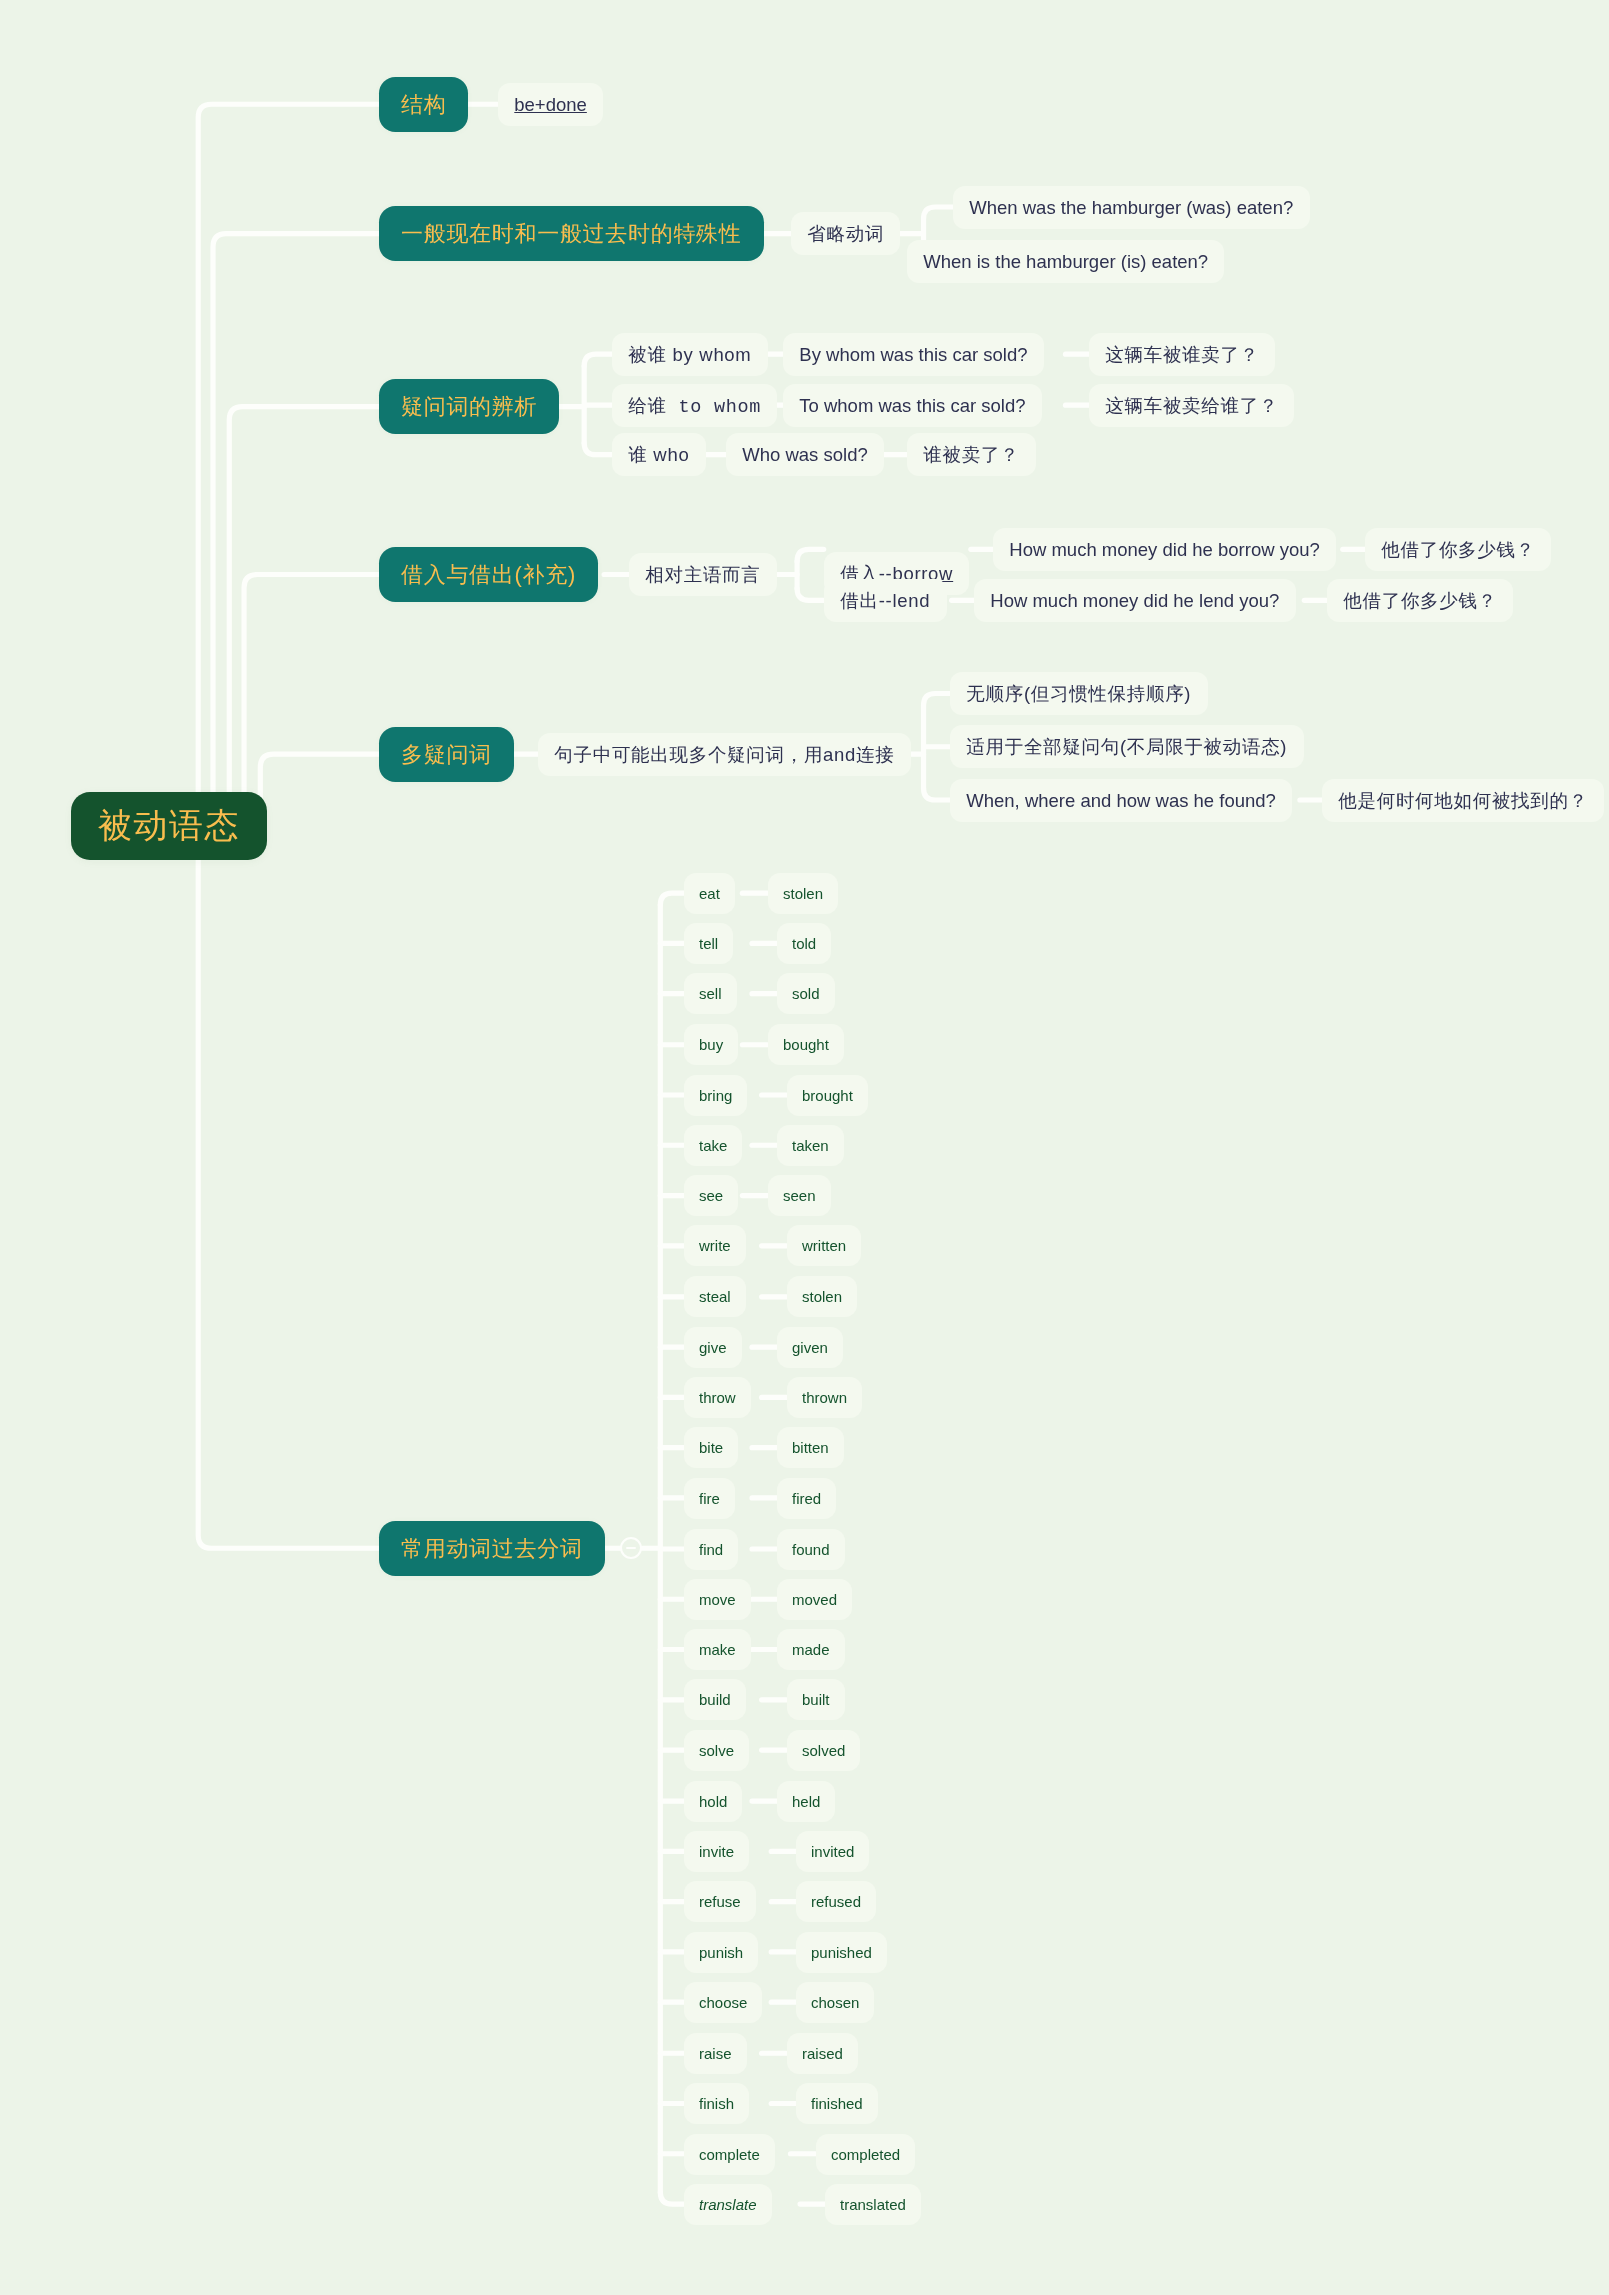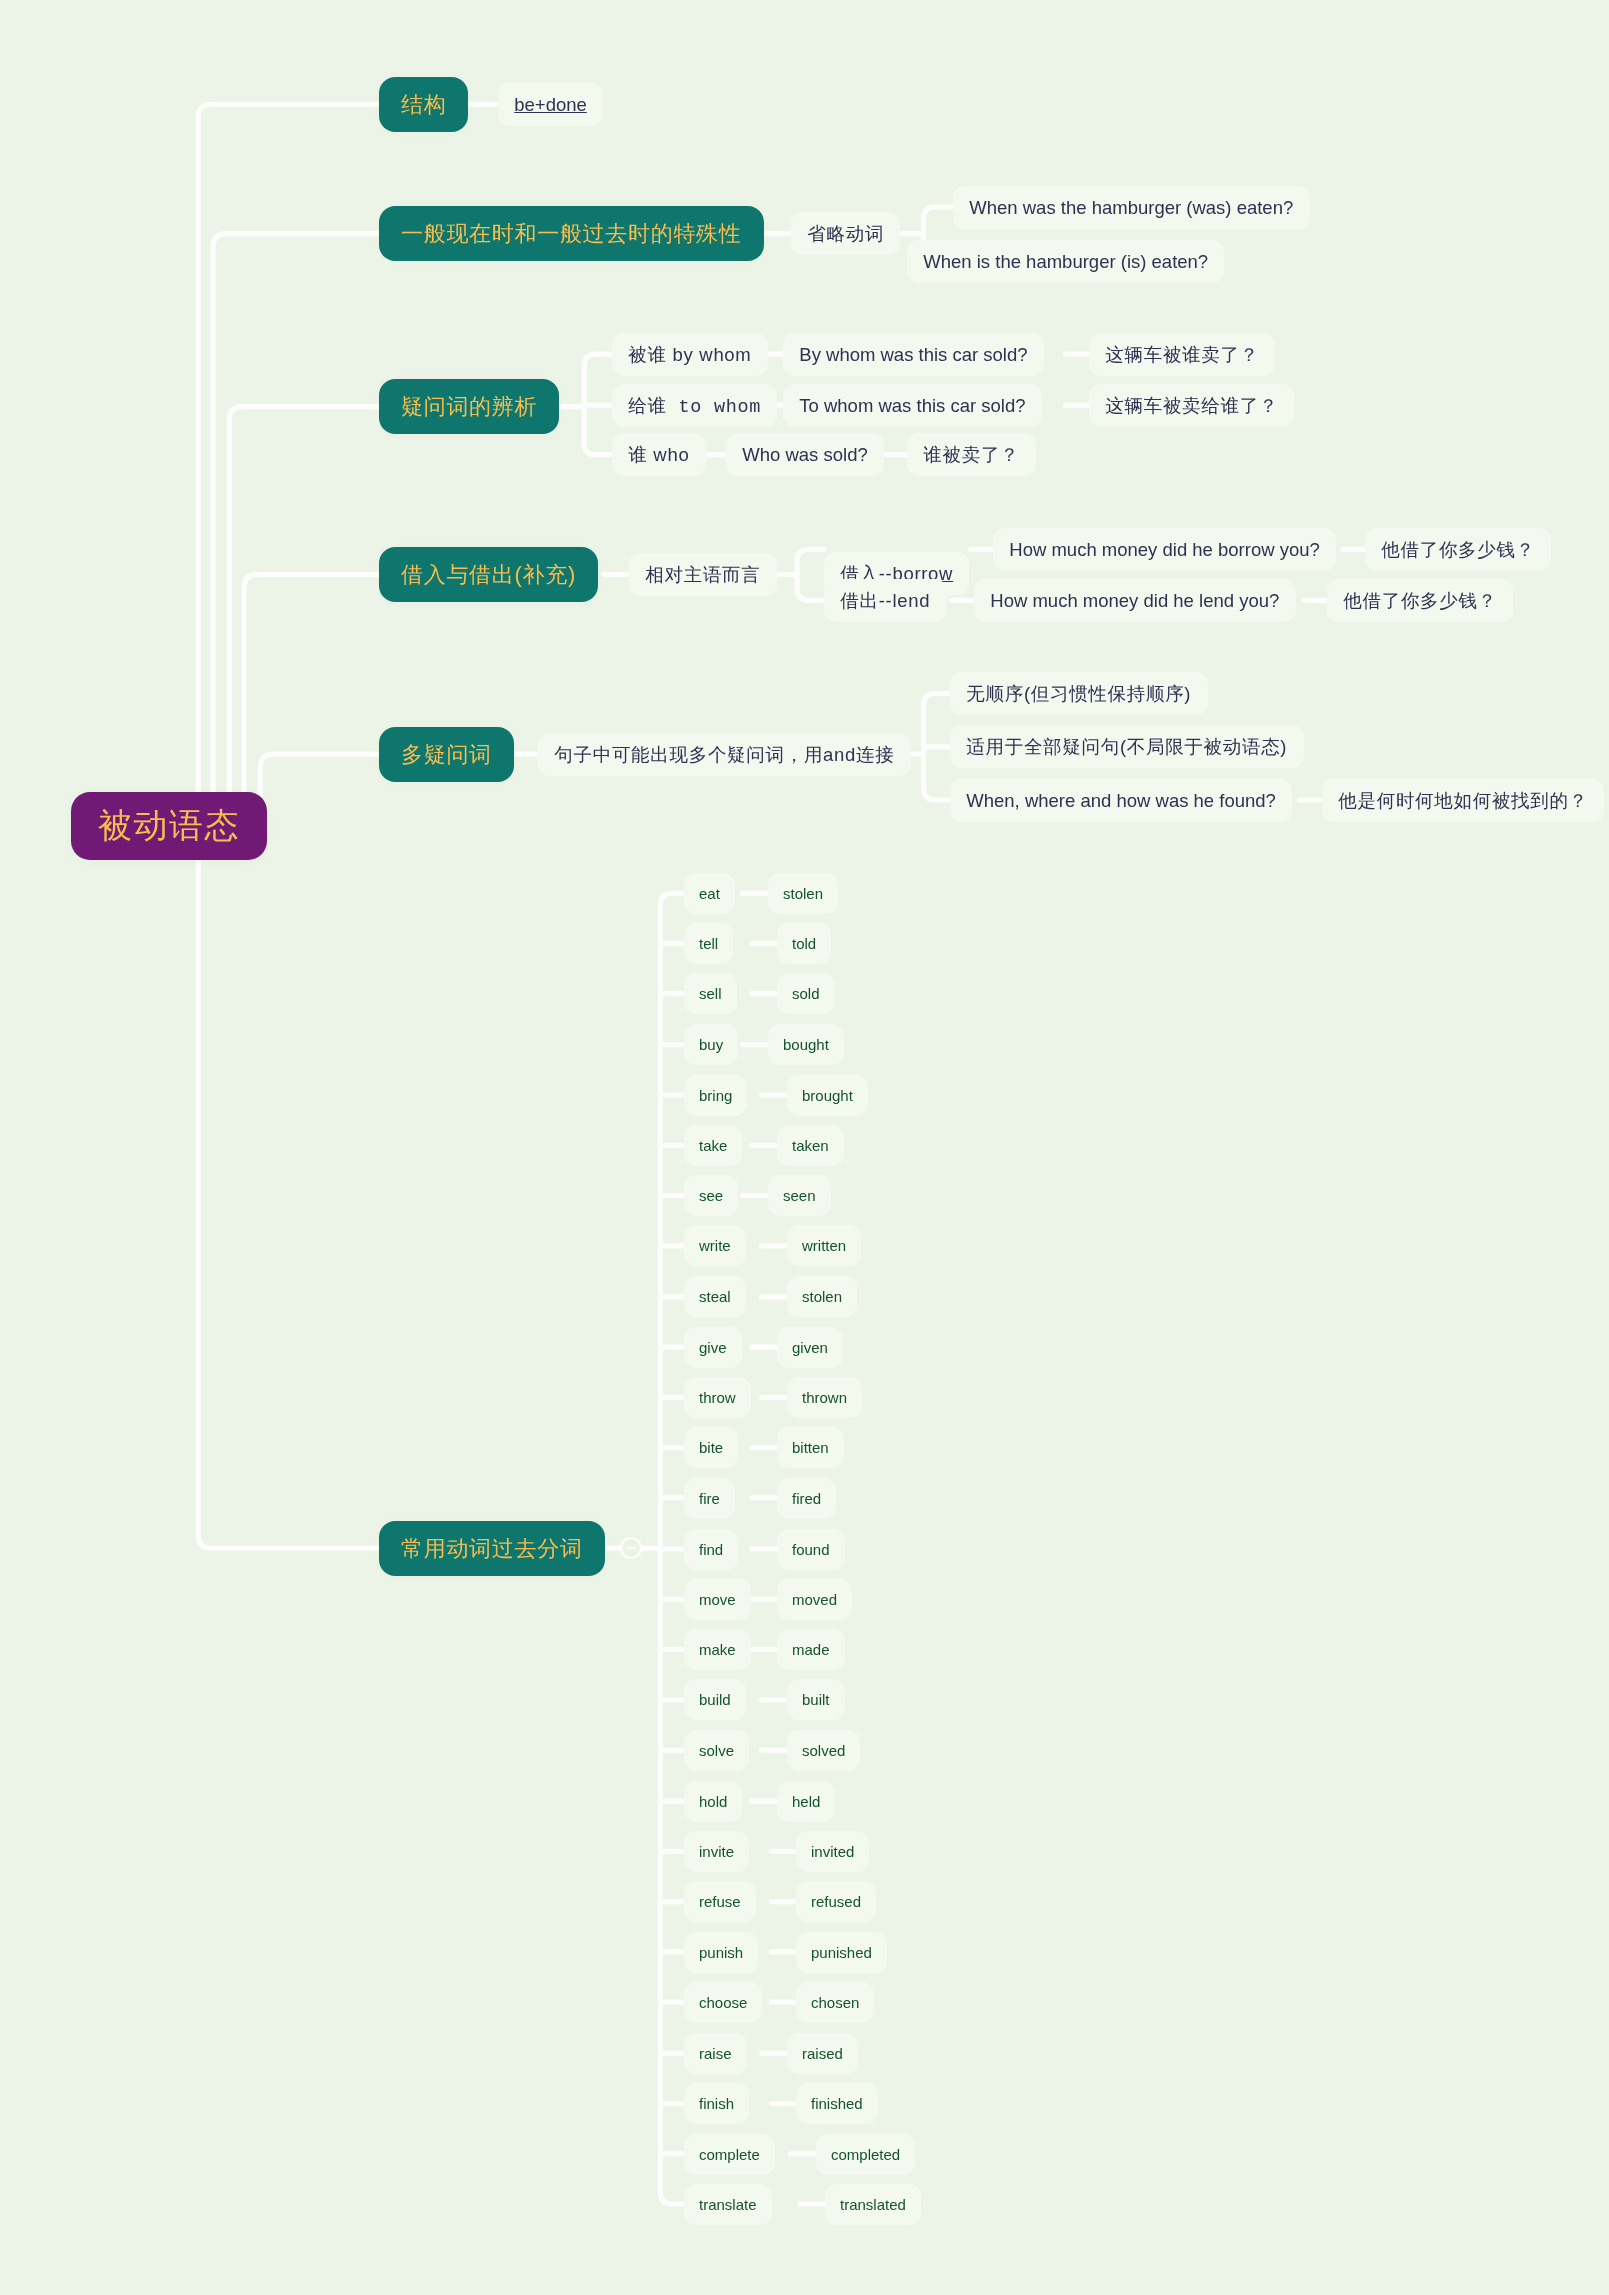--- a/index.html
+++ b/index.html
@@ -44,21 +44,21 @@
     position: absolute;
     box-sizing: border-box;
     display: flex;
     align-items: center;
     white-space: nowrap;
     border-radius: 13.3px;
   }
 
   
   .n-root {
-    background: #701a75;
+    background: #14532d;
     border-radius: 19px;
     color: #f9bd4e;
     font-size: 34px;
     padding: 0 27px;
     letter-spacing: 1.5px;
     box-shadow: 0 1.5px 7.4px rgba(120,150,110,0.07);
   }
 
   
   .n-topic {
@@ -299,17 +299,17 @@
       <div class="node n-verb" style="left: 684px; top: 1932px; height: 41px;">punish</div>
       <div class="node n-verb" style="left: 796px; top: 1932px; height: 41px;">punished</div>
       <div class="node n-verb" style="left: 684px; top: 1982px; height: 41px;">choose</div>
       <div class="node n-verb" style="left: 796px; top: 1982px; height: 41px;">chosen</div>
       <div class="node n-verb" style="left: 684px; top: 2033px; height: 41px;">raise</div>
       <div class="node n-verb" style="left: 787px; top: 2033px; height: 41px;">raised</div>
       <div class="node n-verb" style="left: 684px; top: 2083px; height: 41px;">finish</div>
       <div class="node n-verb" style="left: 796px; top: 2083px; height: 41px;">finished</div>
       <div class="node n-verb" style="left: 684px; top: 2134px; height: 41px;">complete</div>
       <div class="node n-verb" style="left: 816px; top: 2134px; height: 41px;">completed</div>
-      <div class="node n-verb" style="left: 684px; top: 2184px; height: 41px;">translate</div>
+      <div class="node n-verb" style="left: 684px; top: 2184px; height: 41px; font-style: italic;">translate</div>
       <div class="node n-verb" style="left: 825px; top: 2184px; height: 41px;">translated</div>
     </div>
 </div>
 
 
 </body></html>

